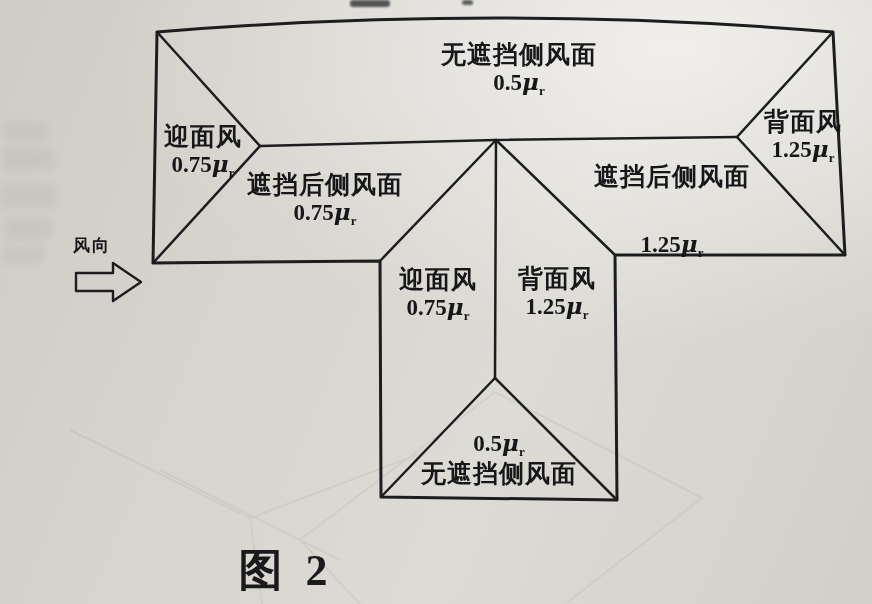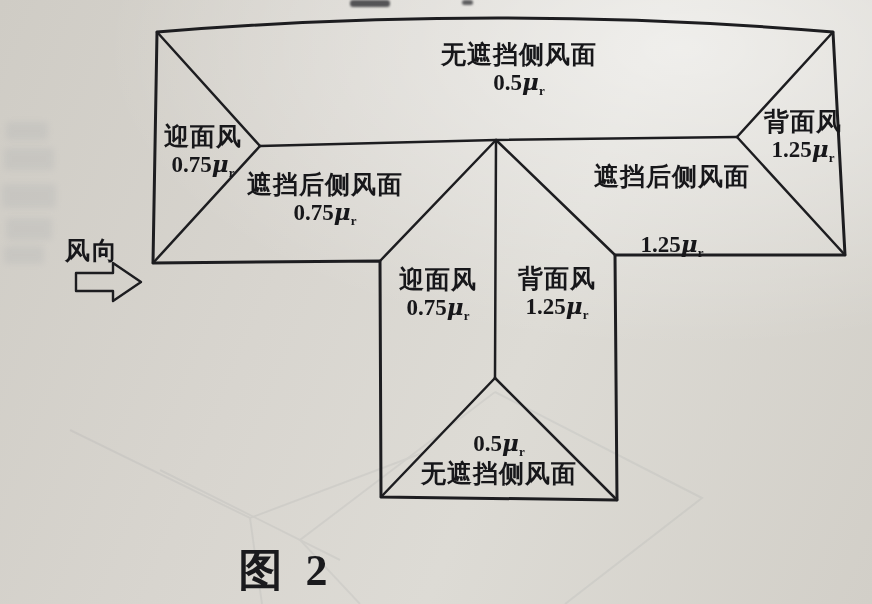--- a/index.html
+++ b/index.html
@@ -20,21 +20,21 @@
   svg{position:absolute;left:0;top:0;}
   .lines{stroke:#1d1d20;fill:none;stroke-linejoin:round;stroke-linecap:round;}
   
   .rl{position:absolute;transform:translateX(-50%);text-align:center;color:#17171a;
       display:flex;flex-direction:column;line-height:1.12;white-space:nowrap;}
   .rl.rev{flex-direction:column-reverse;}
   .cn{font-size:25px;font-weight:700;letter-spacing:1px;}
   .cf{font-size:23px;font-weight:700;letter-spacing:0;text-align:center;}
   .mu{font-style:italic;font-family:"DejaVu Serif",serif;}
   .sb{font-size:13px;vertical-align:-5px;}
-  .windlabel{position:absolute;transform:translateX(-50%);font-size:25px;font-weight:700;
+  .windlabel{position:absolute;transform:translateX(-50%);font-size:17px;font-weight:700;
       color:#17171a;white-space:nowrap;letter-spacing:2px;}
   .cap{position:absolute;transform:translateX(-50%);font-size:44px;font-weight:700;
       color:#1a1a1d;white-space:nowrap;letter-spacing:2px;}
 </style>
 </head>
 <body>
 
 <div id="page">
 
   <div class="ghost" style="left:6px;top:122px;width:42px;height:18px;"></div>

